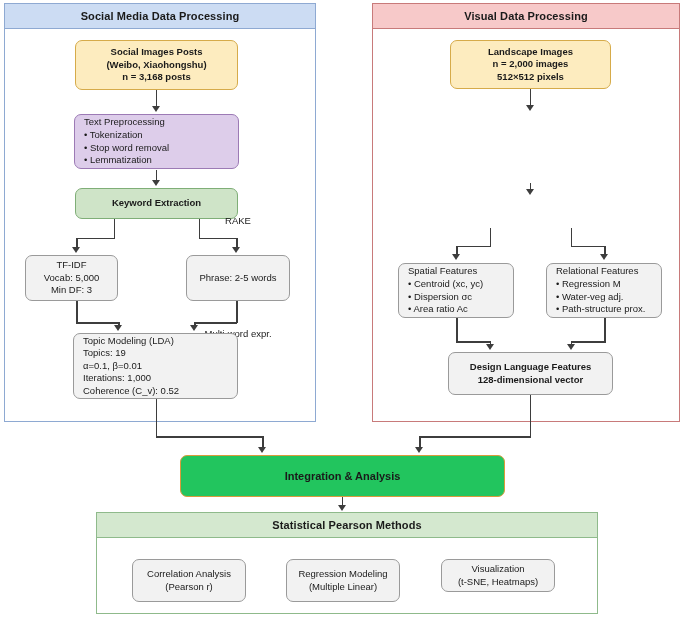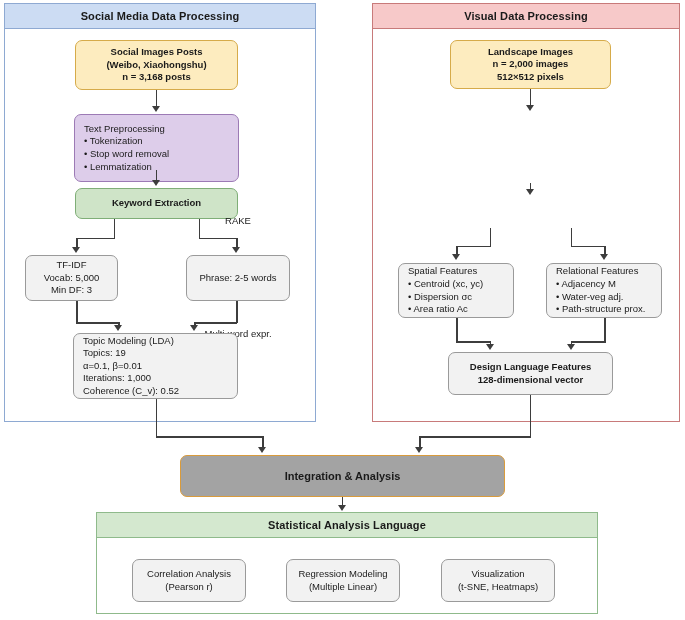--- a/index.html
+++ b/index.html
@@ -33,43 +33,43 @@
   }
   .node.center{align-items:center;text-align:center;}
   .node.left{align-items:flex-start;text-align:left;padding-left:9px;}
   .node .t{display:block;white-space:nowrap;}
   .bold{font-weight:bold;}
 
   .n-yellow{background:#fdecbf;border:1.2px solid #d6ab4a;}
   .n-purple{background:#ddcdea;border:1.2px solid #9c7ab5;}
   .n-green {background:#cfe4c8;border:1.2px solid #7fae77;}
   .n-grey  {background:#f2f2f2;border:1.2px solid #9a9a9a;}
-  .n-orange{background:#a3a3a3;border:1.4px solid #d99b3c;}
+  .n-orange{background:#22c55e;border:1.4px solid #d99b3c;}
 
   
   #box-social-posts {left:75px; top:40px;  width:163px;height:50px;}
-  #box-text-prep    {left:74px; top:114px; width:165px;height:68px;}
+  #box-text-prep    {left:74px; top:114px; width:165px;height:55px;}
   #box-keyword      {left:75px; top:188px; width:163px;height:31px;}
   #box-tfidf        {left:25px; top:255px; width:93px;height:46px;}
   #box-rake         {left:186px;top:255px; width:104px;height:46px;gap:44px;}
   #box-topic        {left:73px; top:333px; width:165px;height:66px;}
 
   
   #box-landscape    {left:450px;top:40px;  width:161px;height:49px;}
   #box-semseg       {left:448px;top:113px; width:165px;height:70px;}
   #box-compositional{left:448px;top:197px; width:165px;height:31px;}
   #box-spatial      {left:398px;top:263px; width:116px;height:55px;}
   #box-relational   {left:546px;top:263px; width:116px;height:55px;}
   #box-design-lang  {left:448px;top:352px; width:165px;height:43px;}
 
   
   #box-integration  {left:180px;top:455px; width:325px;height:42px;font-size:11px;}
   #box-correlation  {left:132px;top:559px; width:114px;height:43px;}
   #box-regression   {left:286px;top:559px; width:114px;height:43px;}
-  #box-visualization{left:441px;top:559px; width:114px;height:43px;}
+  #box-visualization{left:441px;top:559px; width:114px;height:33px;}
 
   
   .edge{position:absolute;background:#3d3d3d;}
   .v{width:1.5px;}
   .h{height:1.5px;}
   .arrow{
     position:absolute;width:0;height:0;
     border-left:4.5px solid transparent;border-right:4.5px solid transparent;
     border-top:6.5px solid #3d3d3d;
   }
@@ -134,36 +134,36 @@
 
   <div class="node n-grey left" id="box-spatial">
     <span class="t">Spatial Features</span>
     <span class="t">• Centroid (xc, yc)</span>
     <span class="t">• Dispersion σc</span>
     <span class="t">• Area ratio Ac</span>
   </div>
 
   <div class="node n-grey left" id="box-relational">
     <span class="t">Relational Features</span>
-    <span class="t">• Adjacency M</span>
+    <span class="t">• Regression M</span>
     <span class="t">• Water-veg adj.</span>
     <span class="t">• Path-structure prox.</span>
   </div>
 
   <div class="node n-grey center" id="box-design-lang">
     <span class="t bold">Design Language Features</span>
     <span class="t bold">128-dimensional vector</span>
   </div>
 
   <div class="node n-orange center" id="box-integration">
     <span class="t bold">Integration &amp; Analysis</span>
   </div>
 
   <div class="panel" id="panel-stats">
-    <div class="panel-head">Statistical Analysis Language</div>
+    <div class="panel-head">Statistical Pearson Methods</div>
   </div>
 
   <div class="node n-grey center" id="box-correlation">
     <span class="t">Correlation Analysis</span>
     <span class="t">(Pearson r)</span>
   </div>
 
   <div class="node n-grey center" id="box-regression">
     <span class="t">Regression Modeling</span>
     <span class="t">(Multiple Linear)</span>

